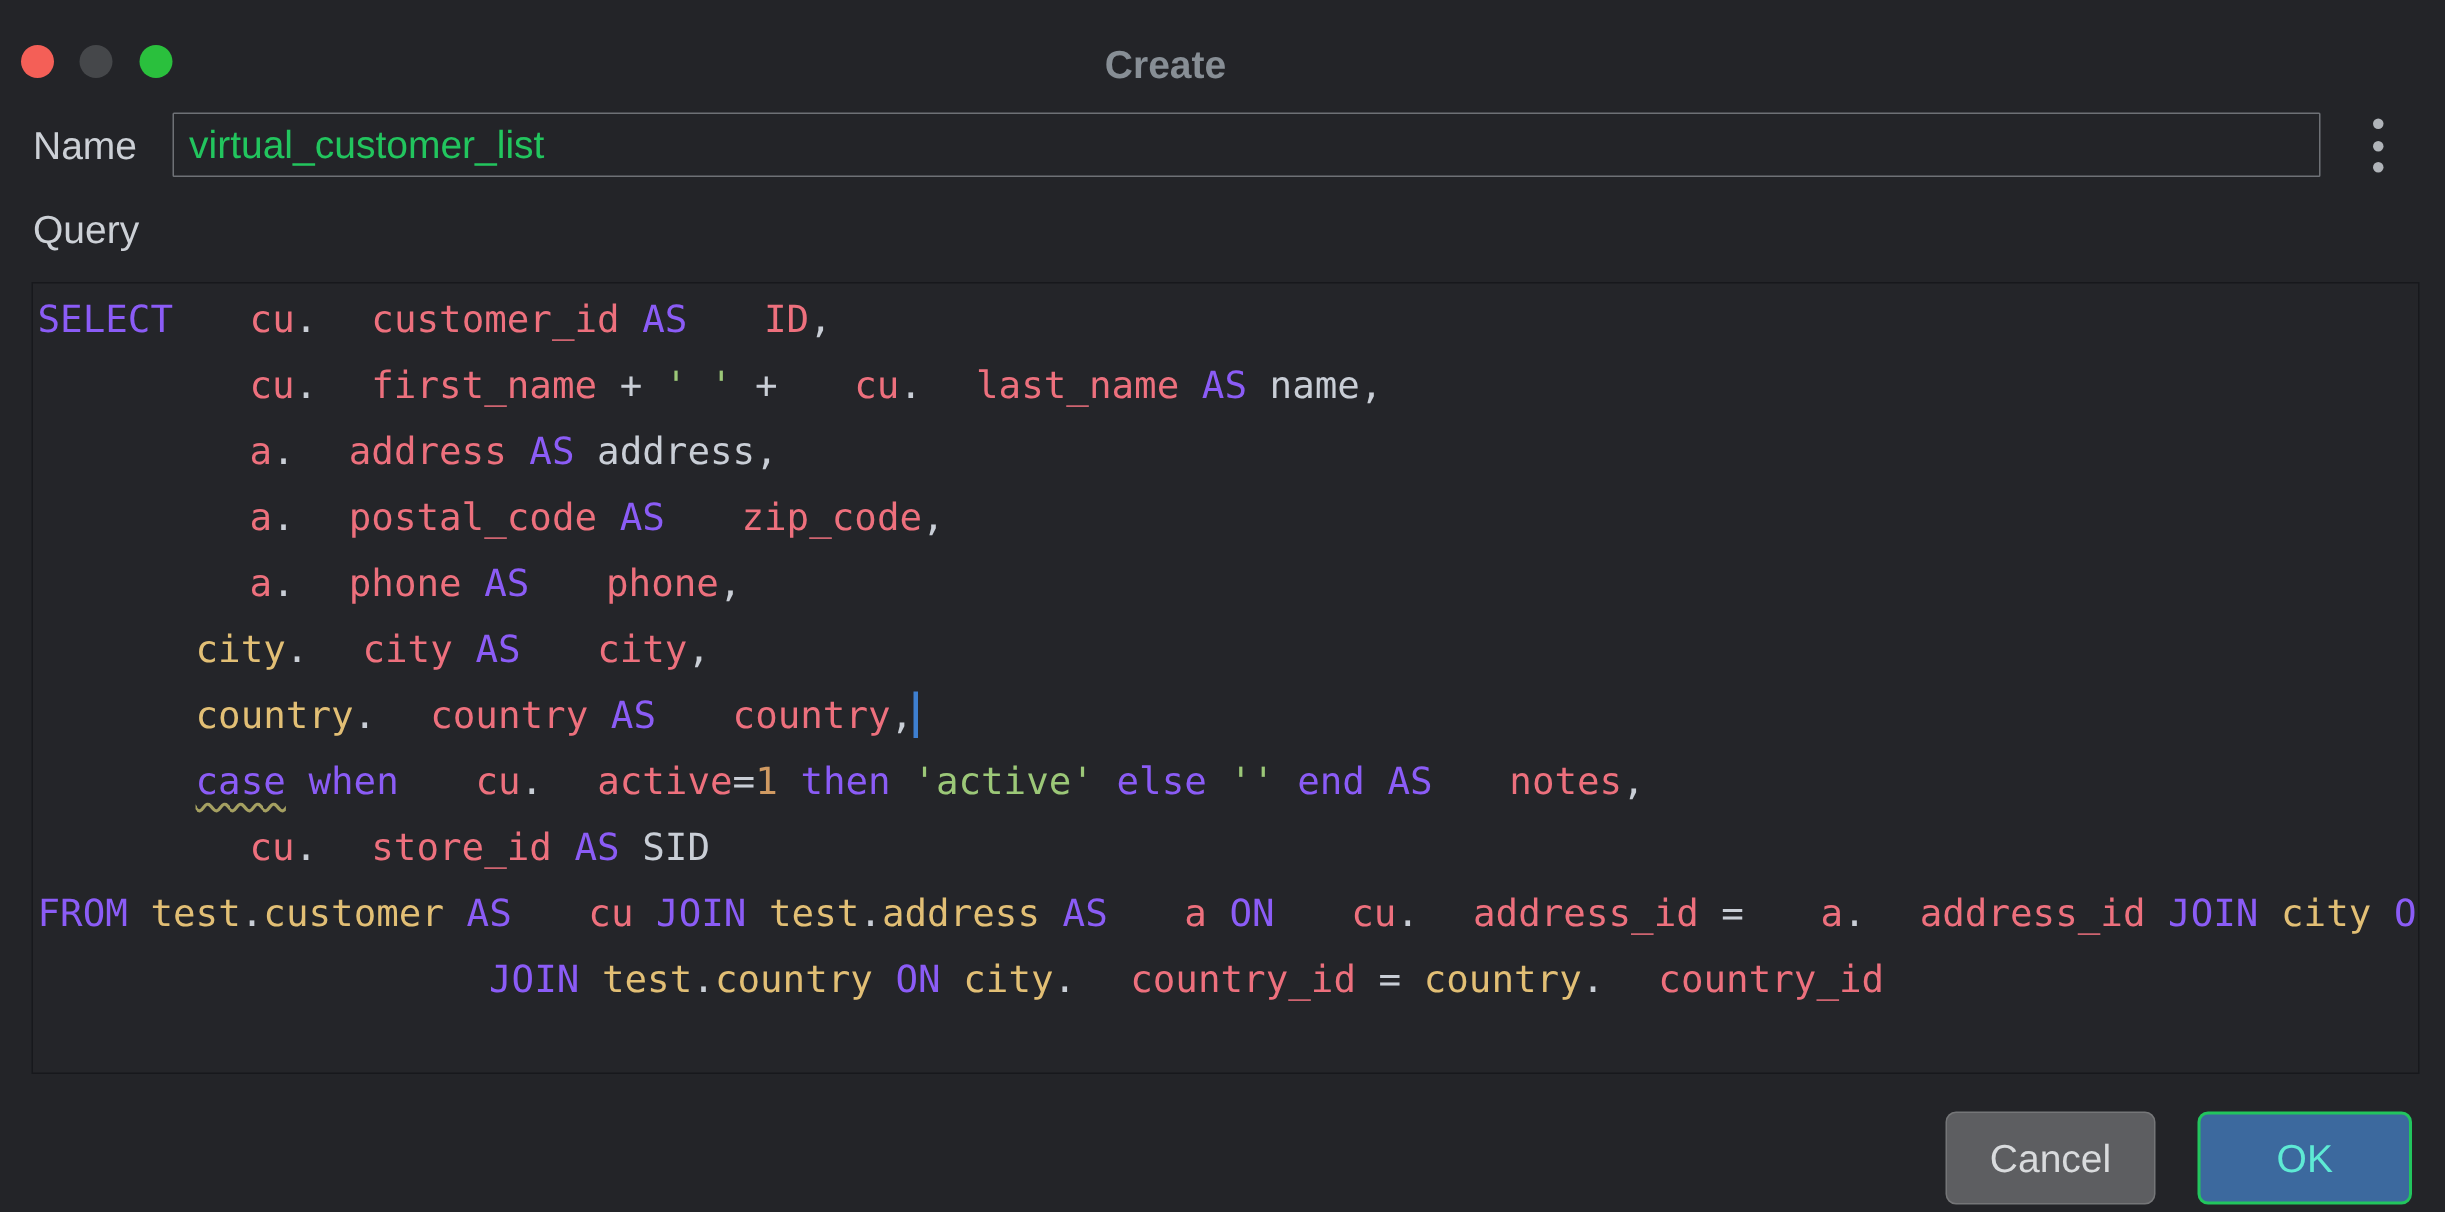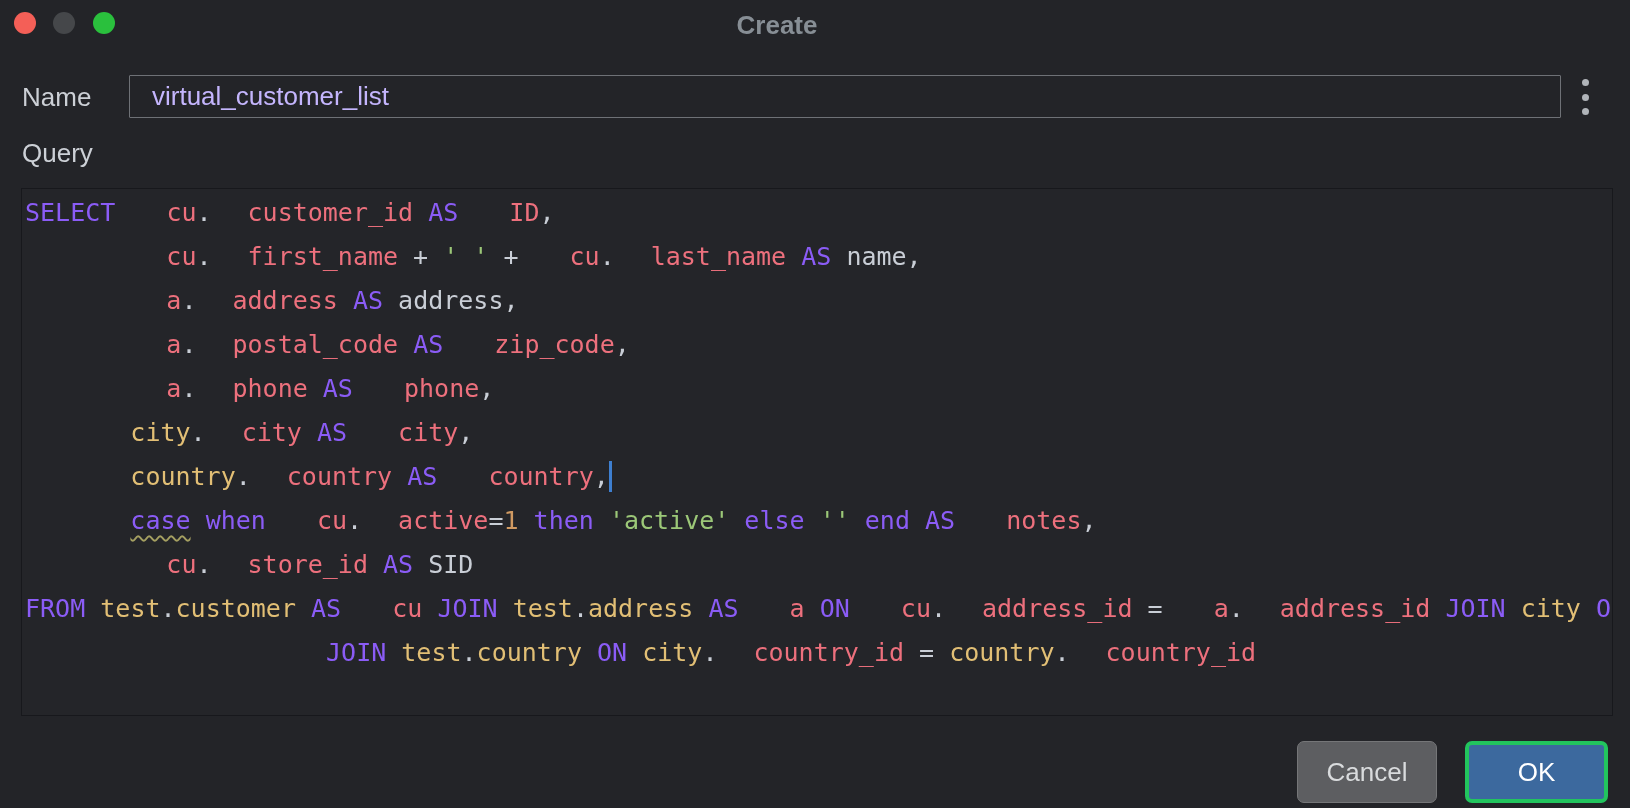--- a/index.html
+++ b/index.html
@@ -1,35 +1,35 @@
 <!DOCTYPE html>
 <html><head>
 <meta charset="utf-8">
 <style>
   * { margin:0; padding:0; box-sizing:border-box; }
   html,body { width:1630px; height:808px; background:#232428; overflow:hidden;
               font-family:"Liberation Sans", sans-serif; }
 
   
-  #titlebar { position:absolute; left:0; top:0; width:1554px; height:46px; }
+  #titlebar { position:absolute; left:0; top:18px; width:1554px; height:46px; }
   .tl { position:absolute; top:12px; width:22px; height:22px; border-radius:50%; }
   #tl-close { left:14px;  background:#f45f57; }
   #tl-min   { left:53px;  background:#45474a; }
   #tl-zoom  { left:93px;  background:#2ac03d; }
   #win-title { position:absolute; left:0; top:0; width:100%; height:46px; line-height:50px;
                text-align:center; font-weight:bold; font-size:26px; color:#878e95; }
 
   
   .form-label { position:absolute; left:22px; font-size:26px; color:#ccd0d6; }
   #name-label  { top:82px; }
   #query-label { top:138px; }
-  #name-input { position:absolute; left:129px; top:75px; width:1432px; height:43px;
+  #name-input { position:absolute; left:115px; top:75px; width:1432px; height:43px;
                 background:transparent; border:1.5px solid #6e7176; border-radius:1px;
-                color:#c4b5fd; font-size:26px; font-family:"Liberation Sans",sans-serif;
-                padding:0 22px; outline:none; }
+                color:#22c55e; font-size:26px; font-family:"Liberation Sans",sans-serif;
+                padding:0 10px; outline:none; }
   #kebab { position:absolute; left:1576px; top:79px; width:18px; height:36px;
            display:flex; flex-direction:column; justify-content:space-between;
            align-items:center; cursor:pointer; }
   #kebab .dot { width:7px; height:7px; border-radius:50%; background:#b0b4b9; }
 
   
   #query-editor { position:absolute; left:21px; top:188px; width:1592px; height:528px;
                   background:#242529; border:1.5px solid #17181c; overflow:hidden; }
   #query-editor-content { padding:2px 0 0 3px;
       font-family:"DejaVu Sans Mono", monospace; font-size:25px; line-height:44px;
@@ -46,21 +46,21 @@
          text-underline-offset:6px;margin-top:12px; }
   .caret { display:inline-block; width:3px; height:31px; background:#3e7fd0;
            vertical-align:-7px; margin-left:0px; }
 
   
   .btn { position:absolute; top:741px; height:62px; border-radius:7px; font-size:26px;
          font-family:Liberation Sans, sans-serif; cursor:pointer; }
   #cancel-button { left:1297px; width:140px; background:#5d5e61;
                    border:1px solid #757678; color:#d9dbdd; }
   #ok-button { left:1465px; width:143px; background:#3c699e;
-               border:4px solid #22c55e; color:#ffffff; }
+               border:2px solid #22c55e; color:#5eead4; }
 </style>
 </head>
 <body>
 
 <div id="titlebar">
   <div id="tl-close" class="tl"></div>
   <div id="tl-min" class="tl"></div>
   <div id="tl-zoom" class="tl"></div>
   <div id="win-title">Create</div>
 </div>

